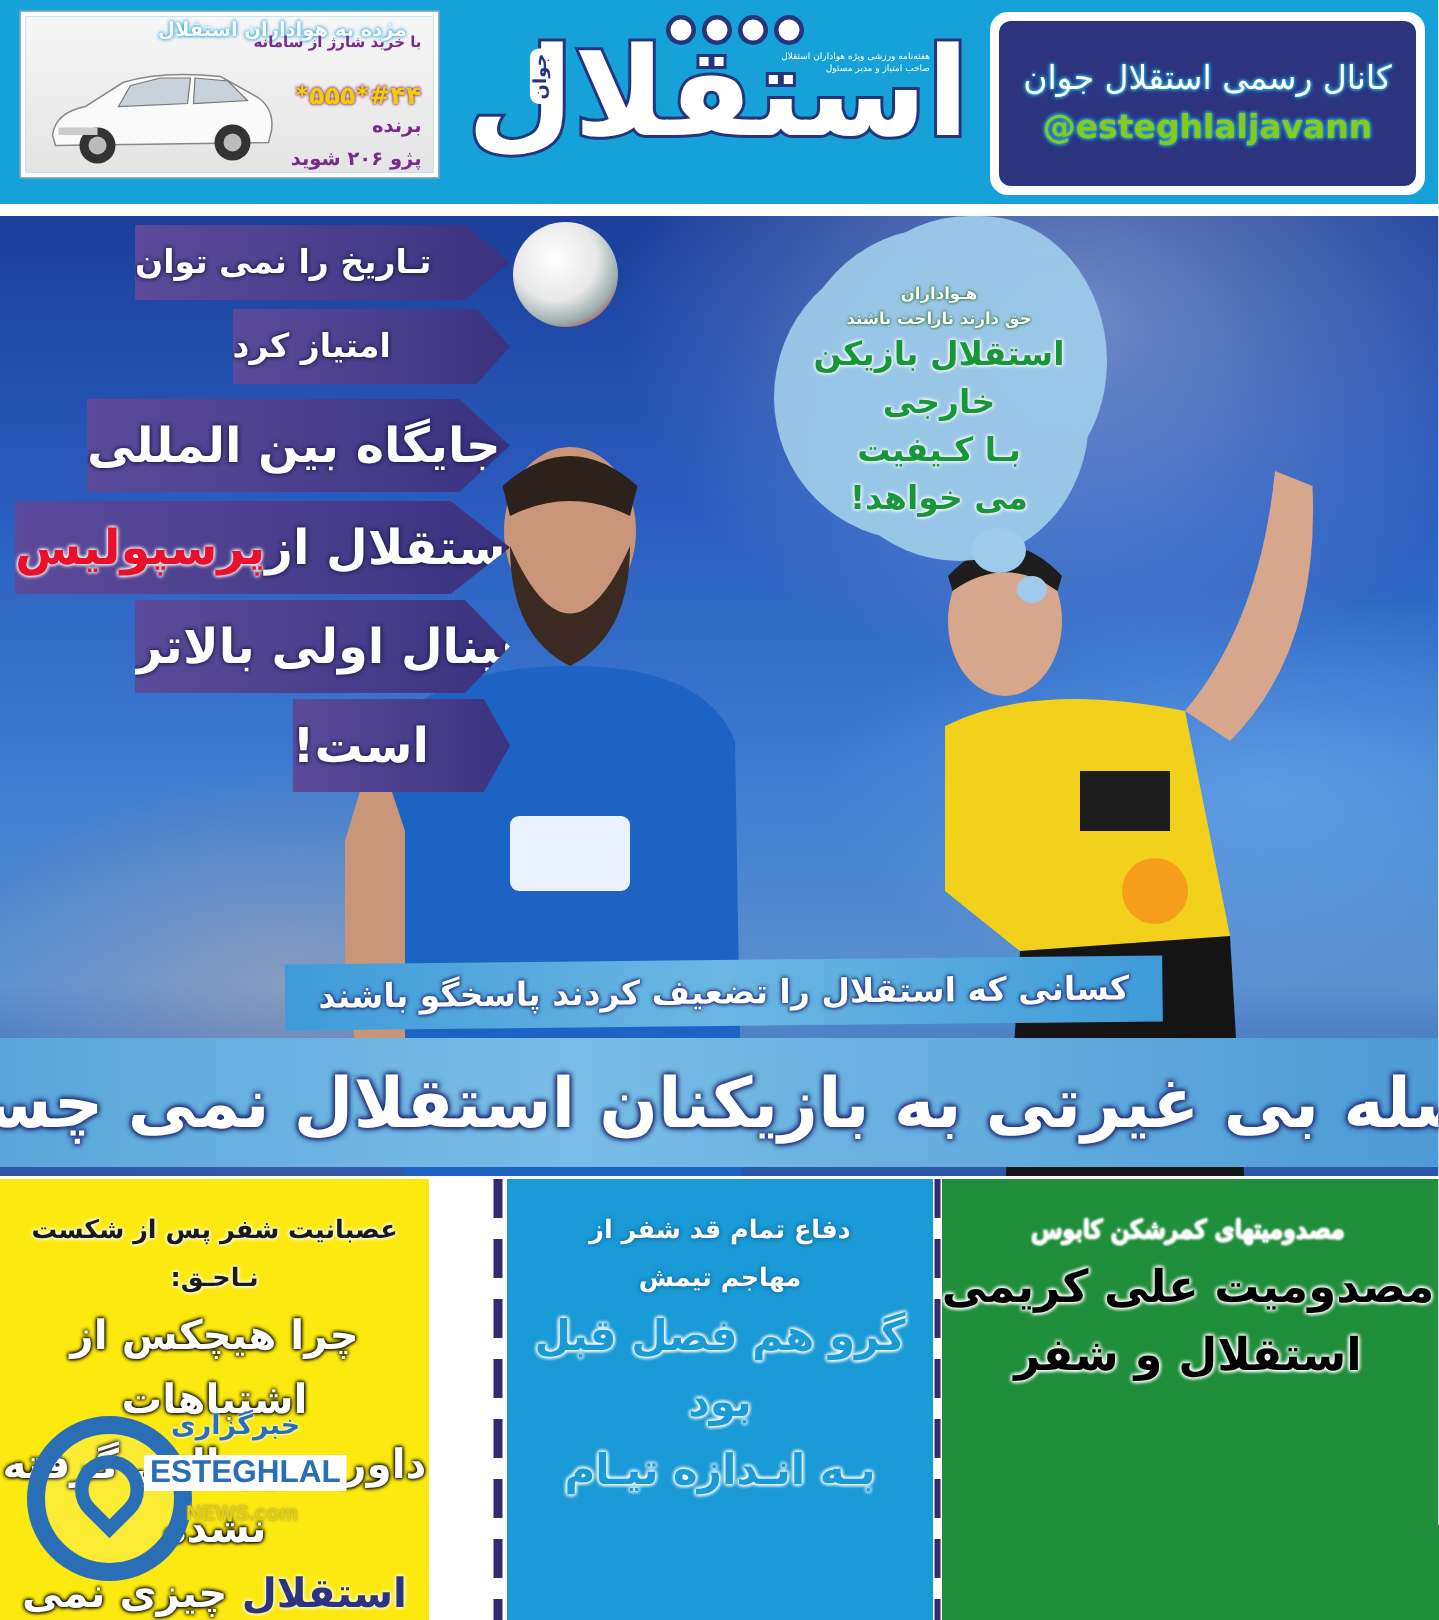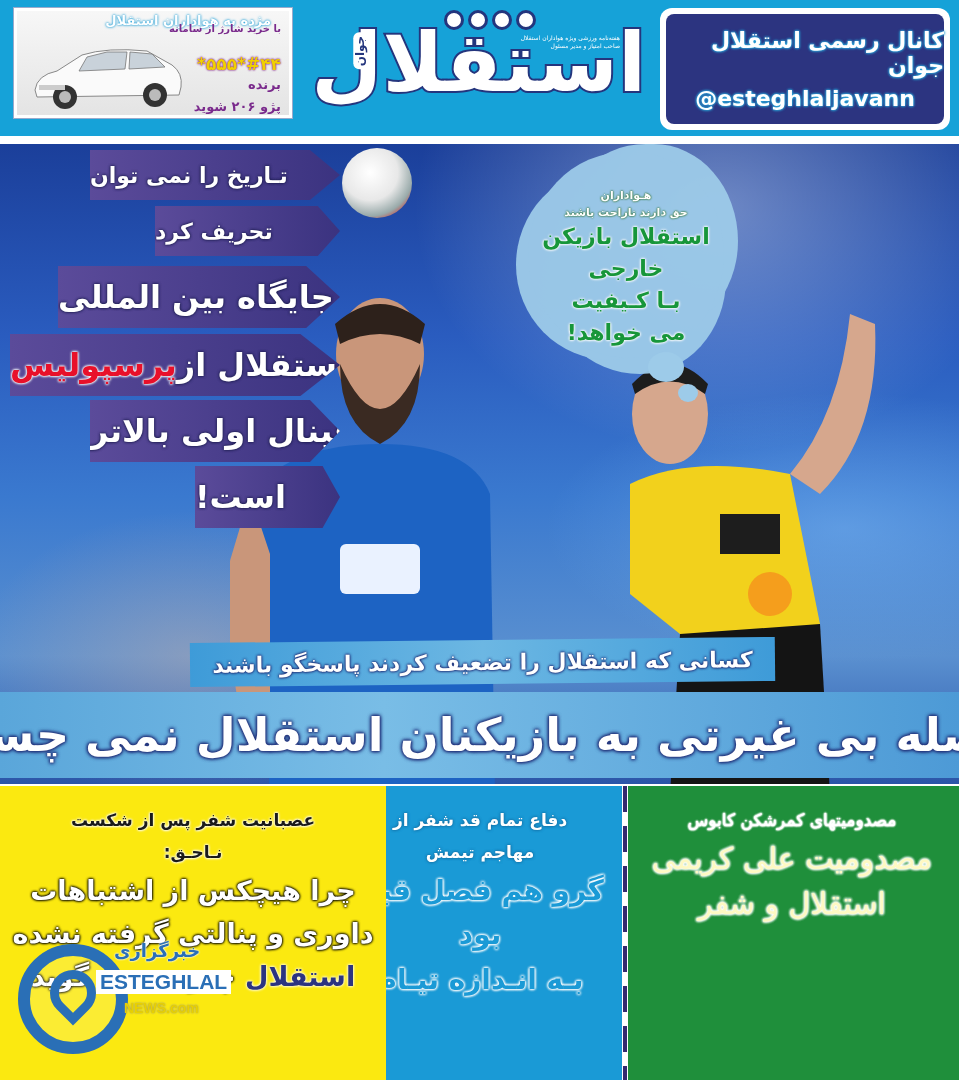--- a/index.html
+++ b/index.html
@@ -46,25 +46,25 @@
 
   .channel-box {
     position: absolute; left: 660px; top: 8px; width: 290px; height: 122px;
     background: #fff; border-radius: 12px; padding: 6px;
   }
   .channel-inner {
     width: 100%; height: 100%; background: #2c3480; border-radius: 8px;
     display: flex; flex-direction: column; align-items: center; justify-content: center; gap: 8px;
   }
   .channel-title {
-    font-size: 22px; font-weight: bold; color: #fff;
+    font-size: 22px; font-weight: normal; color: #fff;
     text-shadow: 0 0 3px #2aa3d8, 0 0 3px #2aa3d8, 0 0 2px #2aa3d8;
   }
   .channel-handle {
-    font-size: 22px; font-weight: bold; color: #ffffff; direction: ltr;
+    font-size: 22px; font-weight: bold; color: #84cc16; direction: ltr;
     text-shadow: 0 0 3px #2aa3d8, 0 0 3px #2aa3d8, 0 0 2px #2aa3d8;
   }
 
   
   .hero {
     position: absolute; left: 0; top: 144px; width: 959px; height: 640px; overflow: hidden;
     background:
       radial-gradient(ellipse at 75% 10%, rgba(255,255,255,.35), transparent 30%),
       radial-gradient(ellipse at 88% 60%, rgba(140,200,255,.4), transparent 25%),
       radial-gradient(ellipse at 20% 80%, rgba(220,180,160,.35), transparent 20%),
@@ -130,32 +130,32 @@
   }
 
   
   .columns { position: absolute; left: 0; top: 786px; width: 959px; height: 294px; }
   .col {
     position: absolute; top: 0; height: 294px; text-align: center;
     display: flex; flex-direction: column; align-items: center; padding-top: 18px;
   }
   .col-green { left: 625px; width: 334px; background: #1f8f3b; }
   .col-blue  { left: 338px; width: 284px; background: #1a9ad6; }
-  .col-yellow{ left: 0;     width: 386px; background: #fbe910; }
+  .col-yellow{ left: 0;     width: 286px; background: #fbe910; }
   .sep {
     position: absolute; top: 0; width: 12px; height: 294px; background: #fff;
     background-image: repeating-linear-gradient(180deg, #342a70 0 26px, #fff 26px 40px);
     background-size: 6px 100%; background-repeat: repeat-y; background-position: center;
   }
   .sep1 { left: 326px; }
   .sep2 { left: 622px; width: 6px; background-size: 4px 100%; }
 
   .g-small { font-size: 17px; font-weight: normal; color: #ffffff; line-height: 1.9;
     text-shadow: 0 0 2px #fff,0 0 2px #fff,0 0 2px #fff,0 0 2px #fff; }
-  .g-big { font-size: 30px; font-weight: normal; color: #fef9c3; line-height: 1.5;
+  .g-big { font-size: 30px; font-weight: bold; color: #000000; line-height: 1.5;
     text-shadow: 0 0 3px #fff,0 0 3px #fff,0 0 3px #fff,0 0 3px #fff; }
   .b-small { font-size: 17px; font-weight: bold; color: #fff; line-height: 1.9;
     text-shadow: 0 0 3px #146fa4,0 0 3px #146fa4; }
   .b-big { font-size: 28px; font-weight: bold; color: #1a9ad6; line-height: 1.6;
     text-shadow: 0 0 3px #fff,0 0 3px #fff,0 0 3px #fff,0 0 3px #fff; }
   .y-small { font-size: 17px; font-weight: bold; color: #1a1a1a; line-height: 1.9;
     text-shadow: 0 0 3px #fff,0 0 3px #fff,0 0 2px #fff; }
   .y-big { font-size: 27px; font-weight: bold; color: #fff; line-height: 1.6;
     text-shadow: 0 0 3px #000,0 0 3px #000,0 0 2px #000; }
   .y-big .navy { color: #2c3480; text-shadow: 0 0 3px #fff,0 0 3px #fff; }
@@ -243,21 +243,21 @@
     <circle cx="180" cy="300" r="22" fill="#f59e1c"></circle>
     <path d="M200 180 Q250 120 260 20 L285 30 Q290 140 230 200 Z" fill="#d6a78d"></path>
     <path d="M90 340 L230 330 L240 500 L80 500 Z" fill="#141414"></path>
   </svg>
 
   <div class="ribbons">
     <div class="ribbon" style="top:0;width:250px;font-size:22px;">
       <span>تـاریخ را نمی توان</span>
     </div>
     <div class="ribbon" style="top:56px;width:185px;font-size:22px;">
-      <span>تحریف کرد</span>
+      <span>امتیاز کرد</span>
     </div>
     <div class="ribbon" style="top:116px;width:282px;height:62px;font-size:32px;">
       <span>جایگاه بین المللی</span>
     </div>
     <div class="ribbon" style="top:184px;width:330px;height:62px;font-size:32px;">
       <span>استقلال از </span>
         <span class="red">پرسپولیس</span>
     </div>
     <div class="ribbon" style="top:250px;width:250px;height:62px;font-size:32px;">
       <span>فینال اولی بالاتر</span>

